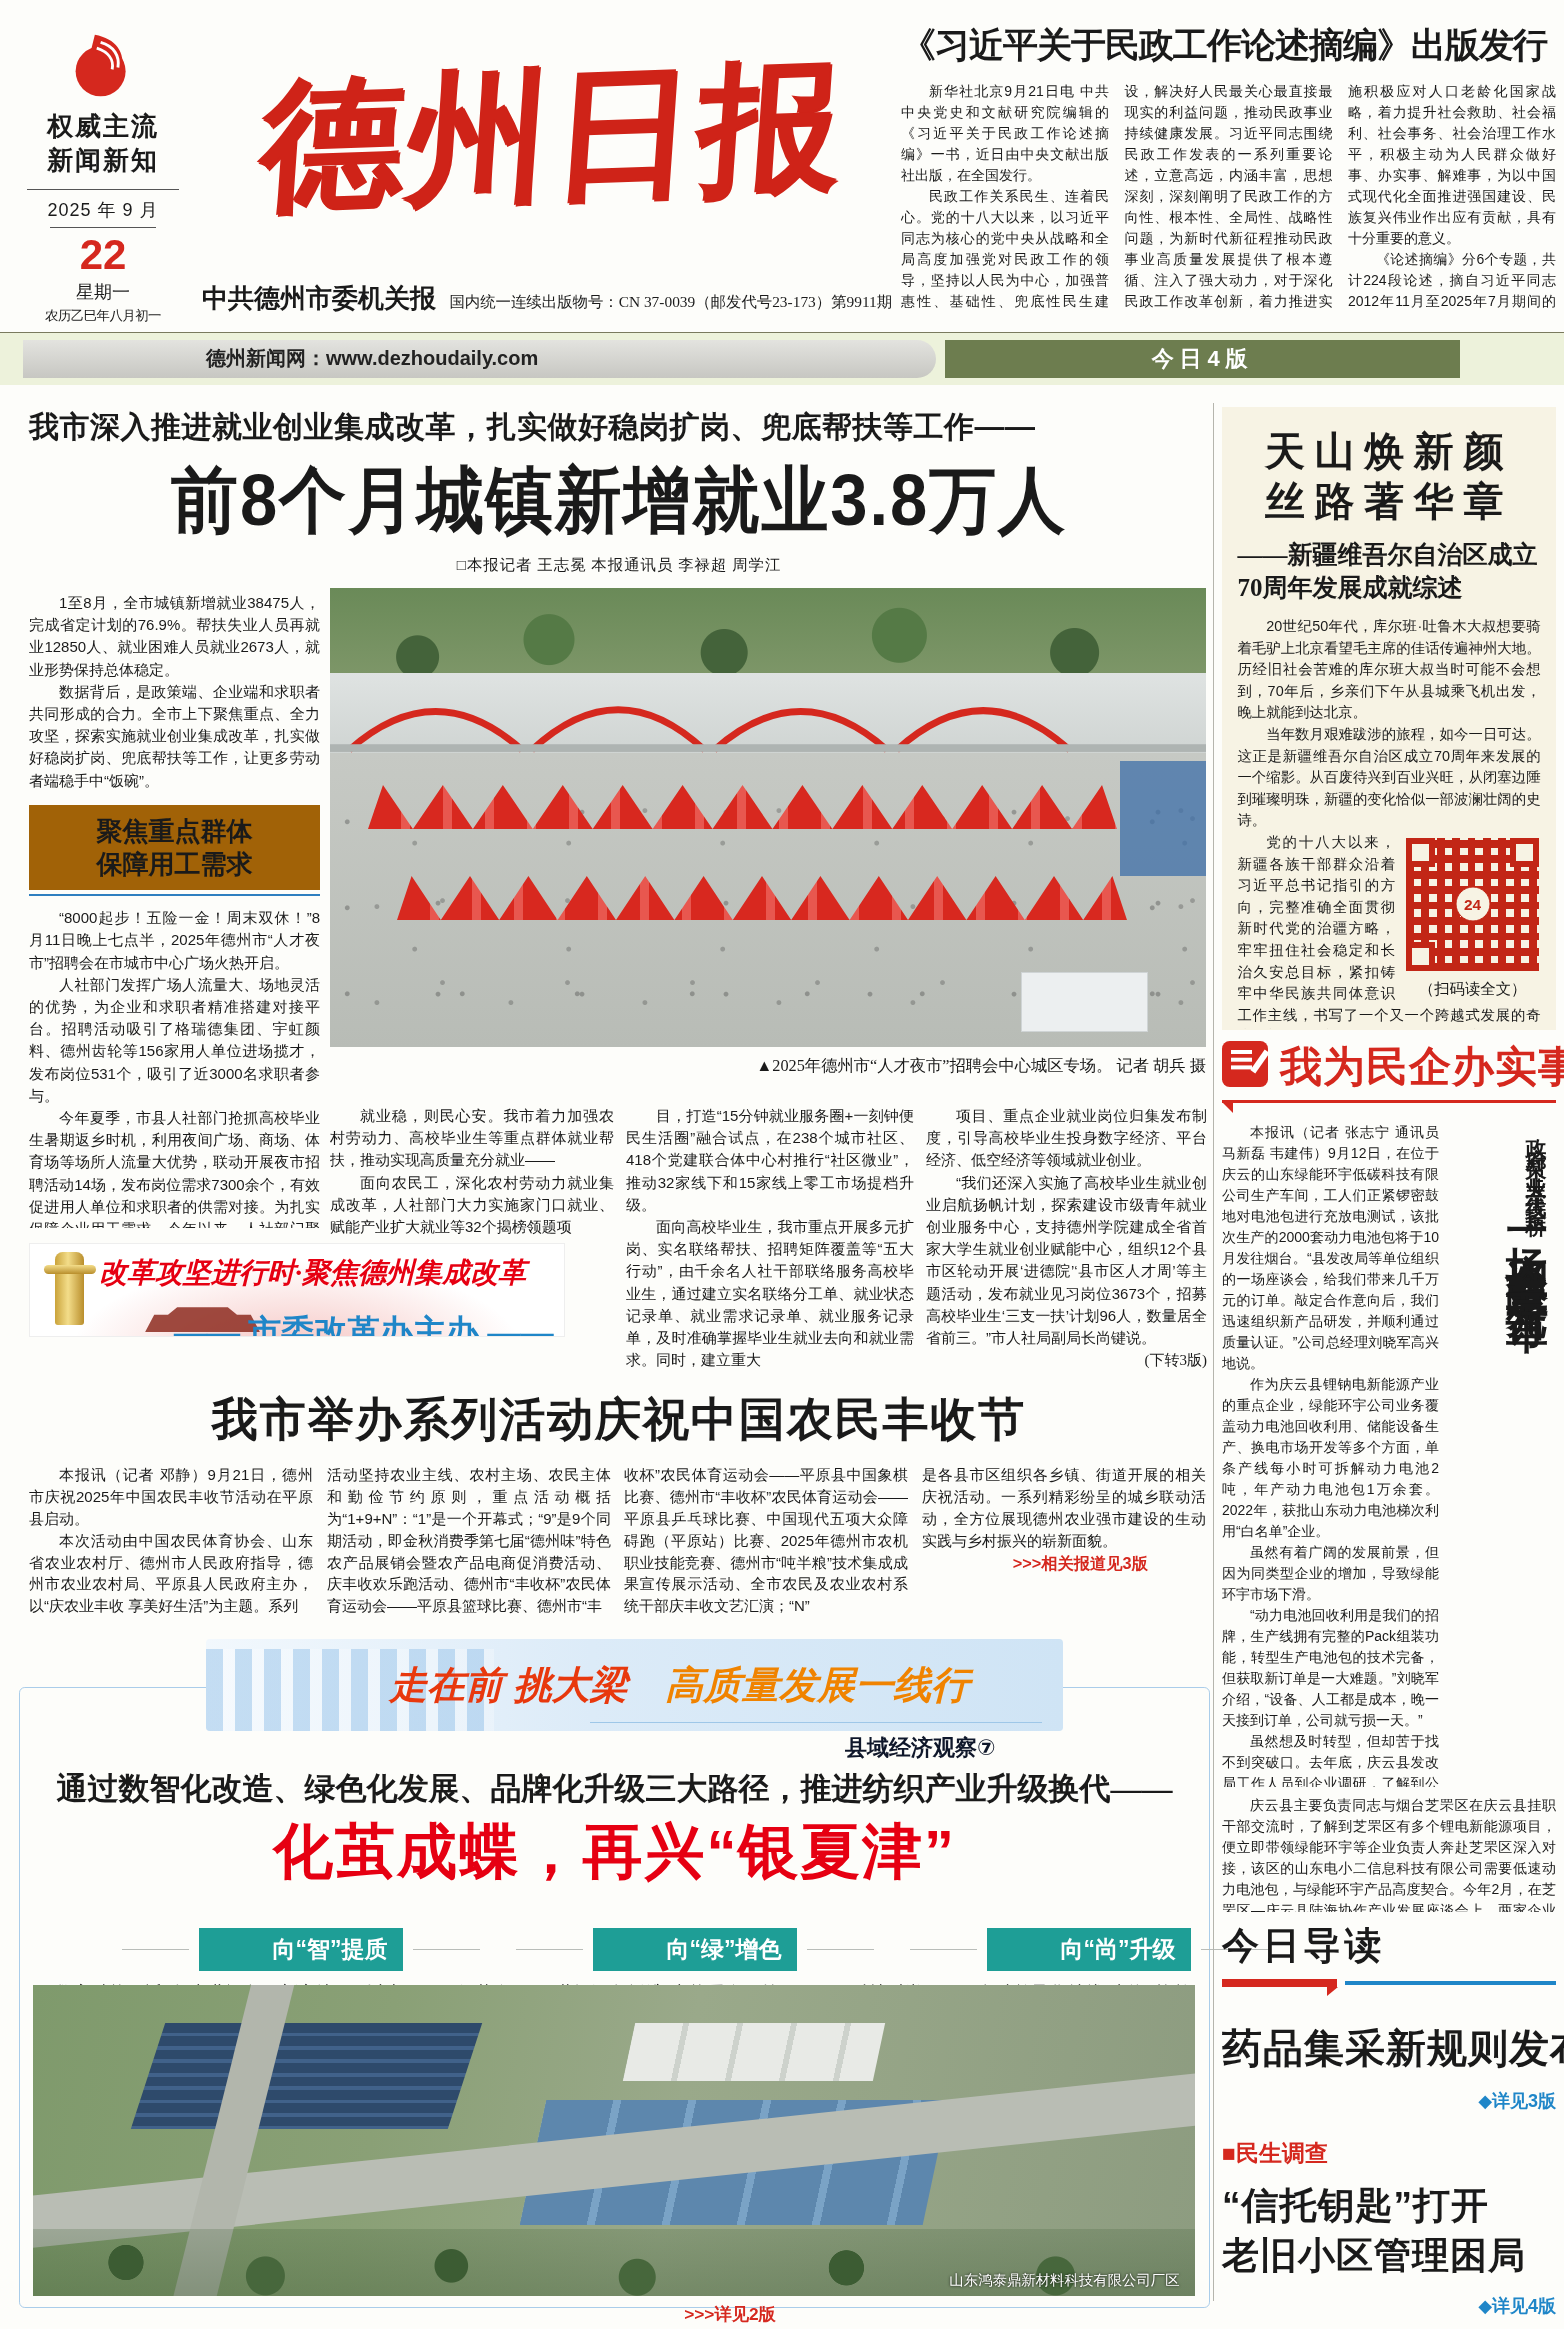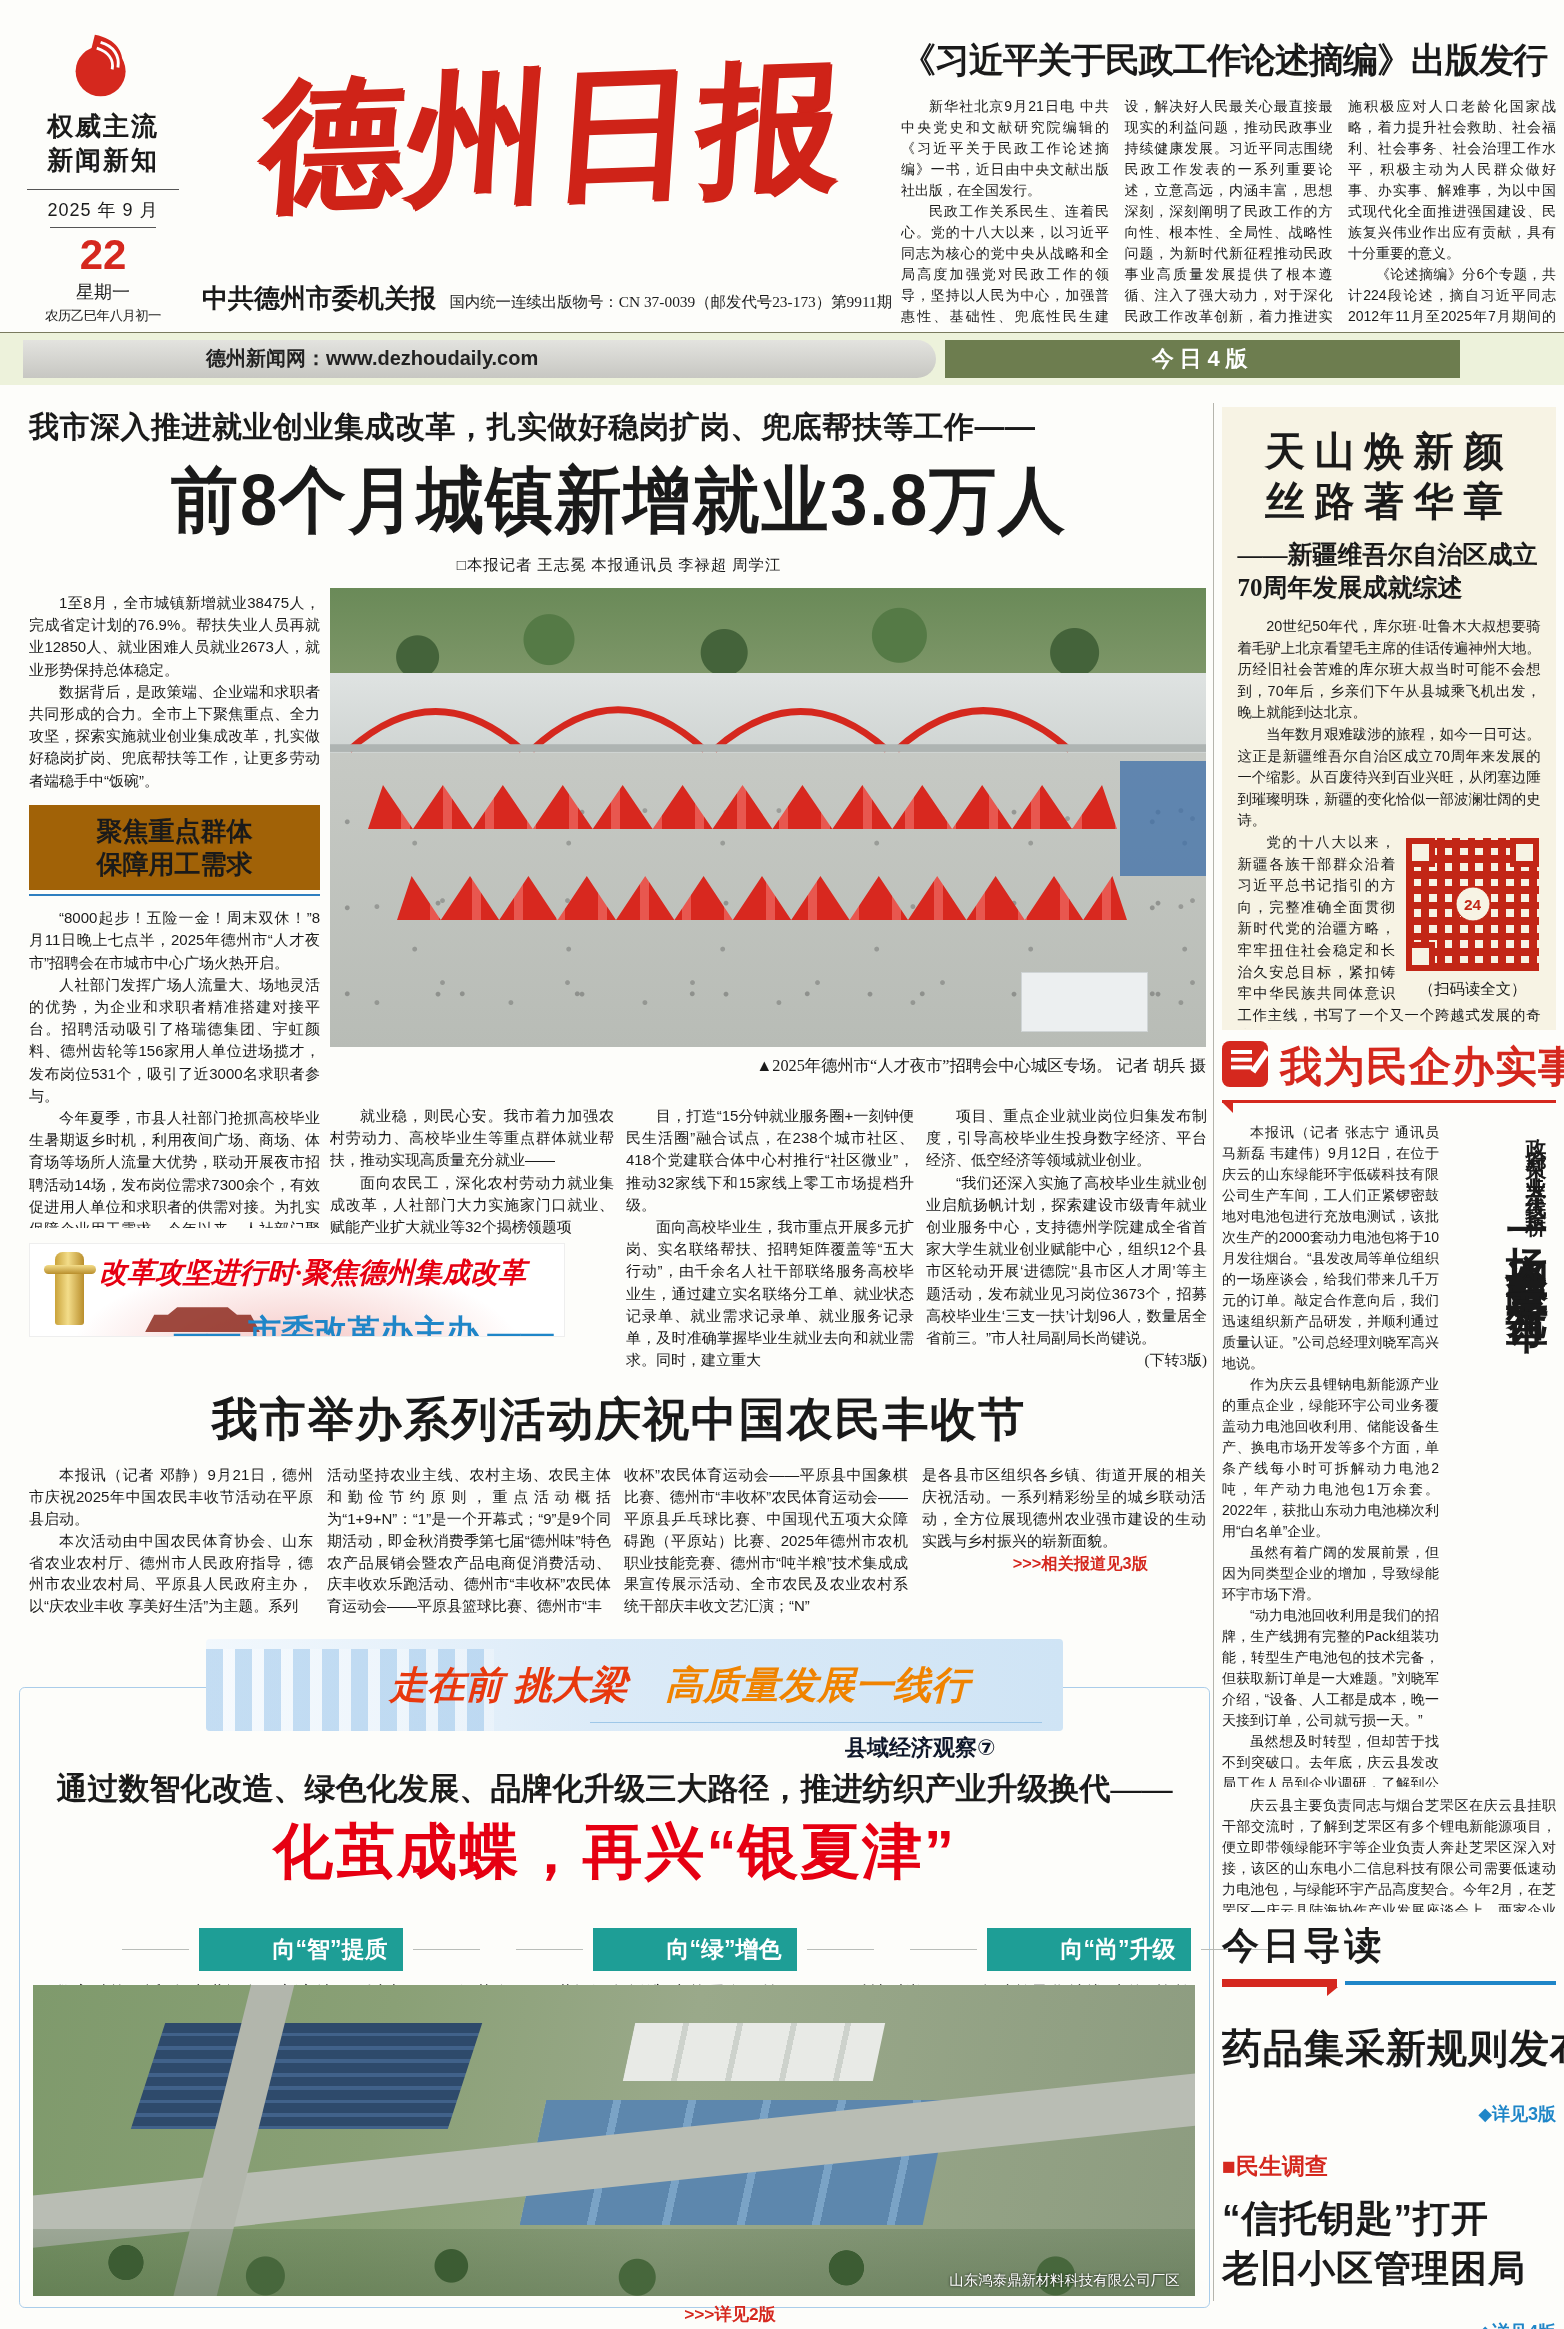--- a/index.html
+++ b/index.html
@@ -18,21 +18,21 @@
   .d-day{font-size:42px;font-weight:900;color:#d5281e;line-height:1;}
   .d-week{font-size:18px;margin-top:3.8px;}
   .d-lunar{font-size:13.4px;margin-top:2.9px;letter-spacing:-0.5px;}
   .mast-title{left:202px;top:17.3px;width:701px;height:240px;display:flex;align-items:center;justify-content:center;
       font-family:"DejaVu Serif","Liberation Serif",serif;font-weight:bold;color:#cf2318;
       font-size:142px;letter-spacing:3.8px;transform:rotate(-2deg) skewX(-6deg);text-shadow:1.9px 1.9px 0 #cf2318;}
   .organ-line{left:202px;top:281px;width:711px;display:flex;align-items:baseline;gap:13.4px;white-space:nowrap;}
   .organ{font-family:"Liberation Serif",serif;font-weight:bold;font-size:26px;}
   .issue{font-family:"Liberation Serif",serif;font-size:15.4px;}
   .tr-art{left:901px;top:25px;width:655px;}
-  .tr-head{font-size:35px;font-weight:900;letter-spacing:-1px;line-height:1.15;white-space:nowrap;margin-top:15px;}
+  .tr-head{font-size:35px;font-weight:900;letter-spacing:-1px;line-height:1.15;white-space:nowrap;}
   .tr-body{margin-top:15.4px;height:242px;overflow:hidden;column-count:3;column-gap:15.4px;
       font-size:14px;line-height:1.5;}
   
   .infobar{left:0;top:332px;width:1564px;height:52px;background:#edf2db;border-top:1.9px solid #7a7a5e;}
   .web-pill{position:absolute;left:23px;top:6.7px;width:913px;height:38px;border-radius:0 21px 21px 0;
       background:linear-gradient(#e3e3df,#c7c7c2);display:flex;align-items:center;padding-left:183px;box-sizing:border-box;
       font-size:20px;font-weight:bold;color:#222;}
   .pages-box{position:absolute;left:945px;top:6.7px;width:515px;height:38px;background:#6d7d4f;color:#fff;
       display:flex;align-items:center;justify-content:center;font-size:22px;font-weight:bold;letter-spacing:5.8px;}
   
@@ -160,21 +160,21 @@
   .mq-kick{font-size:21px;font-weight:bold;letter-spacing:9.6px;margin-left:9.6px;}
   .mq-headv{font-family:"Liberation Serif",serif;font-weight:900;font-size:42px;letter-spacing:5.8px;line-height:1.1;}
   .mq-full{margin-top:7.7px;width:334px;height:117px;overflow:hidden;font-size:14px;line-height:1.5;}
   .daodu{left:1222px;top:1921px;width:334px;}
   .dd-title{font-weight:900;font-size:37px;letter-spacing:3.8px;}
   .dd-rule{position:relative;margin-top:7.7px;height:9.6px;}
   .dd-red{position:absolute;left:0;top:0;width:115px;height:8.6px;background:#d5281e;}
   .dd-red:after{content:"";position:absolute;right:-1px;top:8.6px;border-top:9.6px solid #d5281e;border-right:11.5px solid transparent;}
   .dd-blue{position:absolute;left:123px;top:1.9px;right:0;height:4.8px;background:#1f86c8;}
   .dd-h1{margin-top:33px;font-weight:900;font-size:40px;letter-spacing:1px;white-space:nowrap;}
-  .dd-see{margin-top:26px;text-align:right;color:#1f86c8;font-weight:bold;font-size:18px;}
+  .dd-see{margin-top:13px;text-align:right;color:#1f86c8;font-weight:bold;font-size:18px;}
   .dd-tag{margin-top:25px;color:#d5281e;font-weight:900;font-size:23px;}
   .dd-h2{margin-top:11.5px;font-weight:900;font-size:37px;line-height:1.35;letter-spacing:1px;}
 </style>
 </head>
 <body>
 
 <div class="page">
 
   <div class="abs logo-blk">
     <div class="logo">

